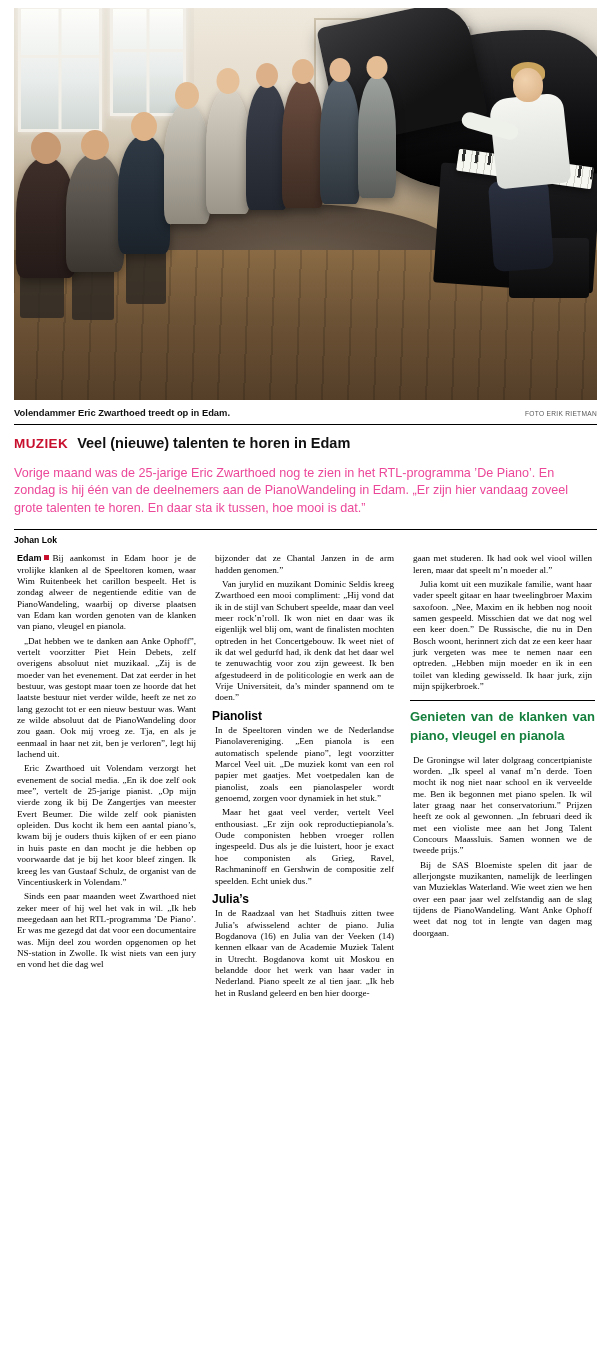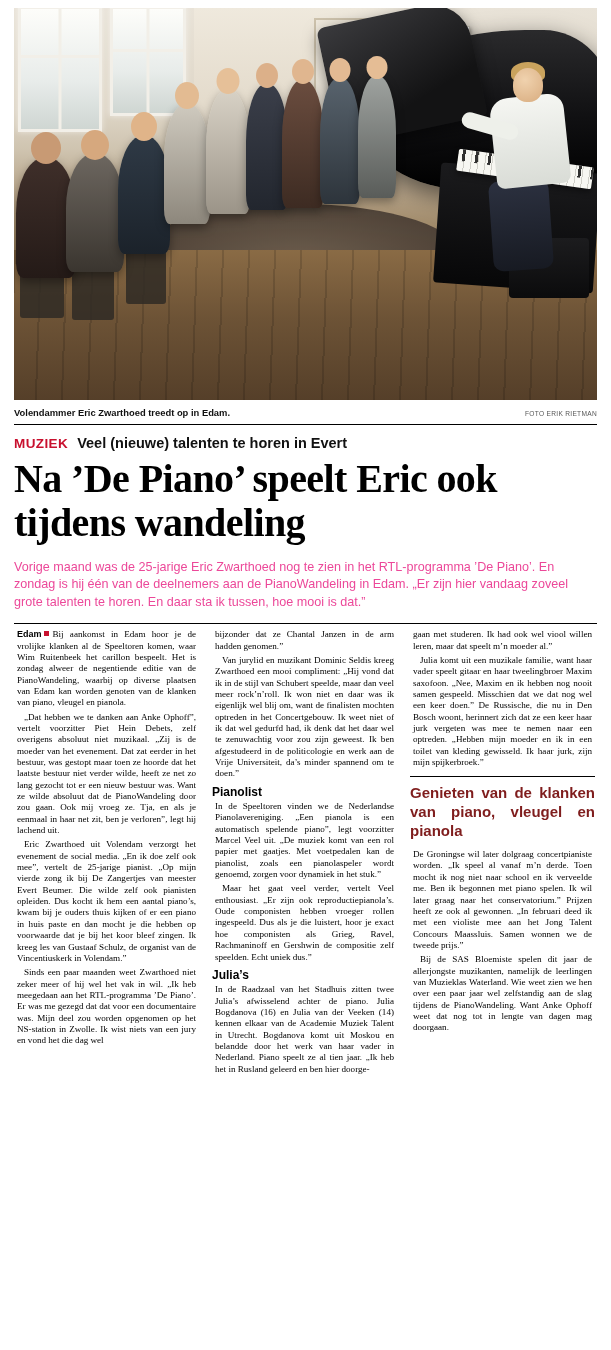--- a/index.html
+++ b/index.html
@@ -268,23 +268,23 @@
   }
   .subhead {
     font-family: "Liberation Sans", sans-serif;
     font-weight: bold;
     font-size: 12px;
     margin: 7px 0 3px 0;
   }
   .pullquote {
     font-family: "Liberation Sans", sans-serif;
     font-weight: bold;
-    font-size: 15px;
+    font-size: 13px;
     line-height: 18.6px;
-    color: #7f1d1d;
+    color: #15803d;
     border-top: 1.5px solid #000;
     padding-top: 7px;
     margin-top: 8px;
     margin-bottom: 9px;
   }
 </style>
 </head>
 <body>
 
 <div class="page">
@@ -359,28 +359,28 @@
     </div>
   </div>
 
   <div class="caption-row">
     <div class="caption">Volendammer Eric Zwarthoed treedt op in Edam.</div>
     <div class="credit">FOTO ERIK RIETMAN</div>
   </div>
 
   <div class="kicker-row">
     <div class="kicker-label">MUZIEK</div>
-    <div class="kicker-text">Veel (nieuwe) talenten te horen in Evert</div>
+    <div class="kicker-text">Veel (nieuwe) talenten te horen in Edam</div>
   </div>
 
-  <div class="headline">Na ’De Piano’ speelt Eric ook tijdens wandeling</div>
 
   <div class="intro">Vorige maand was de 25-jarige Eric Zwarthoed nog te zien in het RTL-programma ’De Piano’. En zondag is hij één van de deelnemers aan de PianoWandeling in Edam. „Er zijn hier vandaag zoveel grote talenten te horen. En daar sta ik tussen, hoe mooi is dat.”</div>
   <div class="rule-under-intro"></div>
 
+  <div class="byline">Johan Lok</div>
 
   <div class="cols">
 
     <div class="col">
       <p><span class="lead-in">Edam</span><span class="sq"></span><span>Bij aankomst in Edam hoor je de vrolijke klanken al de Speeltoren komen, waar Wim Ruitenbeek het carillon bespeelt. Het is zondag alweer de negentiende editie van de PianoWandeling, waarbij op diverse plaatsen van Edam kan worden genoten van de klanken van piano, vleugel en pianola.</span></p>
       <p class="ind">„Dat hebben we te danken aan Anke Ophoff”, vertelt voorzitter Piet Hein Debets, zelf overigens absoluut niet muzikaal. „Zij is de moeder van het evenement. Dat zat eerder in het bestuur, was gestopt maar toen ze hoorde dat het laatste bestuur niet verder wilde, heeft ze net zo lang gezocht tot er een nieuw bestuur was. Want ze wilde absoluut dat de PianoWandeling door zou gaan. Ook mij vroeg ze. Tja, en als je eenmaal in haar net zit, ben je verloren”, legt hij lachend uit.</p>
       <p class="ind">Eric Zwarthoed uit Volendam verzorgt het evenement de social media. „En ik doe zelf ook mee”, vertelt de 25-jarige pianist. „Op mijn vierde zong ik bij De Zangertjes van meester Evert Beumer. Die wilde zelf ook pianisten opleiden. Dus kocht ik hem een aantal piano’s, kwam bij je ouders thuis kijken of er een piano in huis paste en dan mocht je die hebben op voorwaarde dat je bij het koor bleef zingen. Ik kreeg les van Gustaaf Schulz, de organist van de Vincentiuskerk in Volendam.”</p>
       <p class="ind">Sinds een paar maanden weet Zwarthoed niet zeker meer of hij wel het vak in wil. „Ik heb meegedaan aan het RTL-programma ’De Piano’. Er was me gezegd dat dat voor een documentaire was. Mijn deel zou worden opgenomen op het NS-station in Zwolle. Ik wist niets van een jury en vond het die dag wel</p>
     </div>
 

